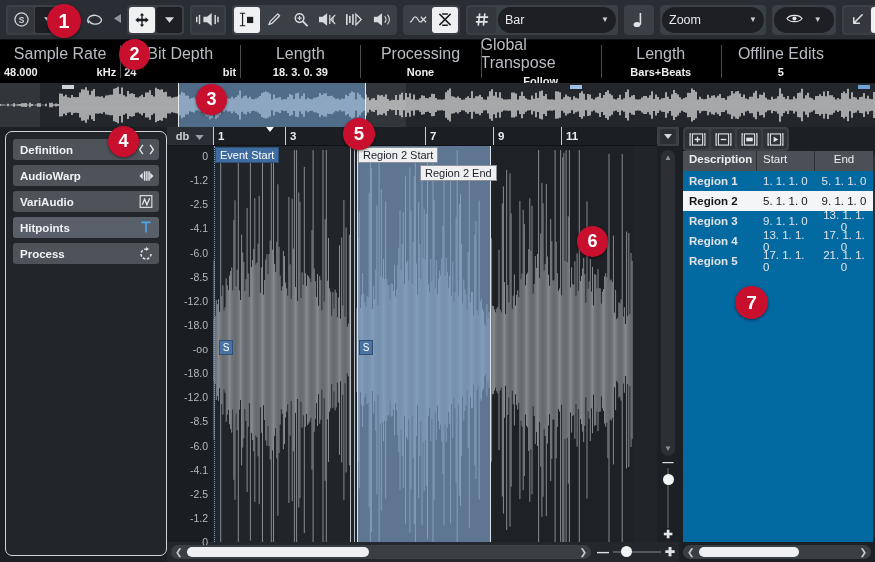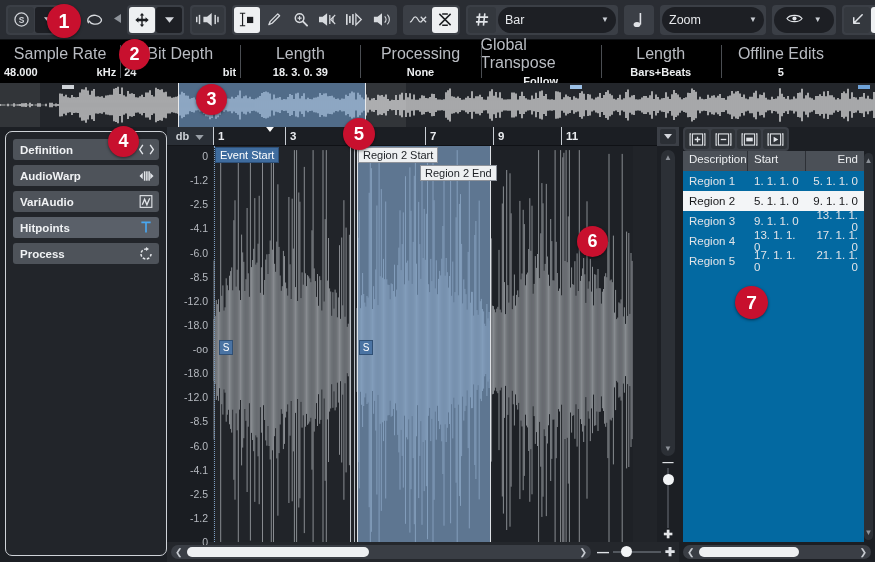--- a/index.html
+++ b/index.html
@@ -147,23 +147,23 @@
   .regtools .grp{ display:flex; background:#3b3f46; border-radius:4px; padding:2px; gap:2px;}
   .rbtn{ width:24px;height:20px; background:#2f3338; border-radius:3px; display:flex;align-items:center;justify-content:center; cursor:pointer;}
   .rtable{ flex:1; display:flex; flex-direction:column; min-height:0; background:#2a2d33; margin:0 0 0 4px;}
   .rhead{ display:flex; height:20px; background:#4b5057; }
   .rhead div{ font-size:11.5px; color:#eceef0; padding:2px 6px; border-right:1px solid #2d3036; }
   .rbody{ flex:1; position:relative; background:#0369a1; overflow:hidden;}
   .rrow{ display:flex; height:20px; align-items:center; }
   .rrow.sel{ background:#f3f5f7; }
   .rrow div{ font-size:11.5px; color:#e2e4e8; padding:0 6px; }
   .rrow.sel div{ color:#16181c; }
-  .c1{ width:65px; }
+  .c1{ width:74px;font-weight:bold; }
   .c2{ width:58px; text-align:left;}
-  .c3{ width:58px; text-align:right;}
+  .c3{ width:58px; text-align:center;}
   .rvsb{ width:14px; background:#2c3036; border-radius:7px; margin:2px 2px 2px 0; display:flex;flex-direction:column;align-items:center;justify-content:space-between;padding:3px 0;}
   .rvsb .ch{ font-size:8px;color:#8d9299;}
   .regbottom{ height:20px; display:flex; align-items:center; padding:0 4px; gap:4px;}
 
   
   .callout{
     position:absolute; border-radius:50%; background:#c8102e; color:#fff;
     display:flex; align-items:center; justify-content:center;
     font-weight:bold; z-index:60; box-shadow:0 1px 3px rgba(0,0,0,.5);
   }

